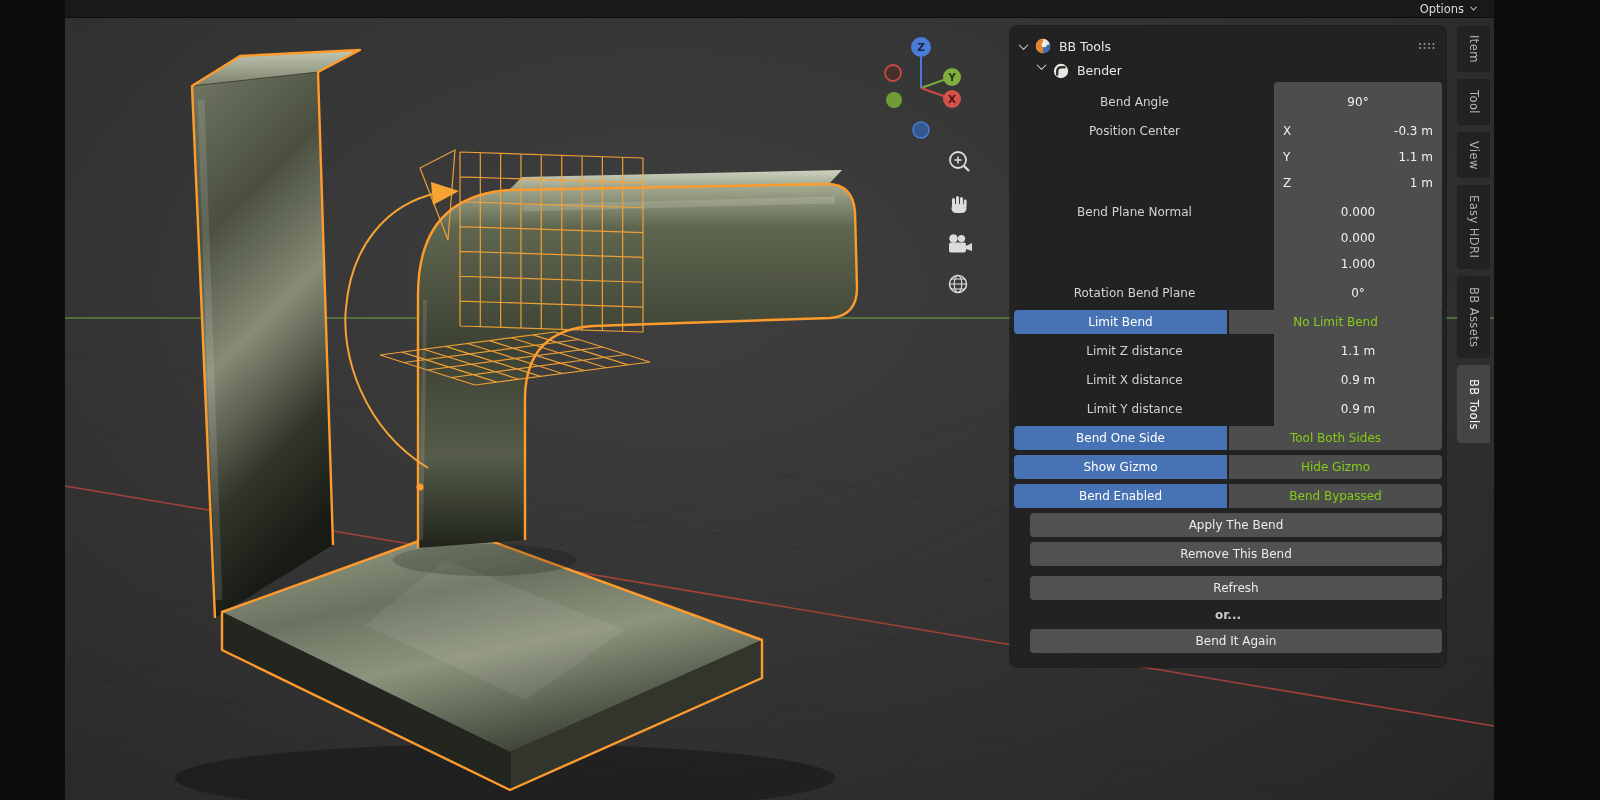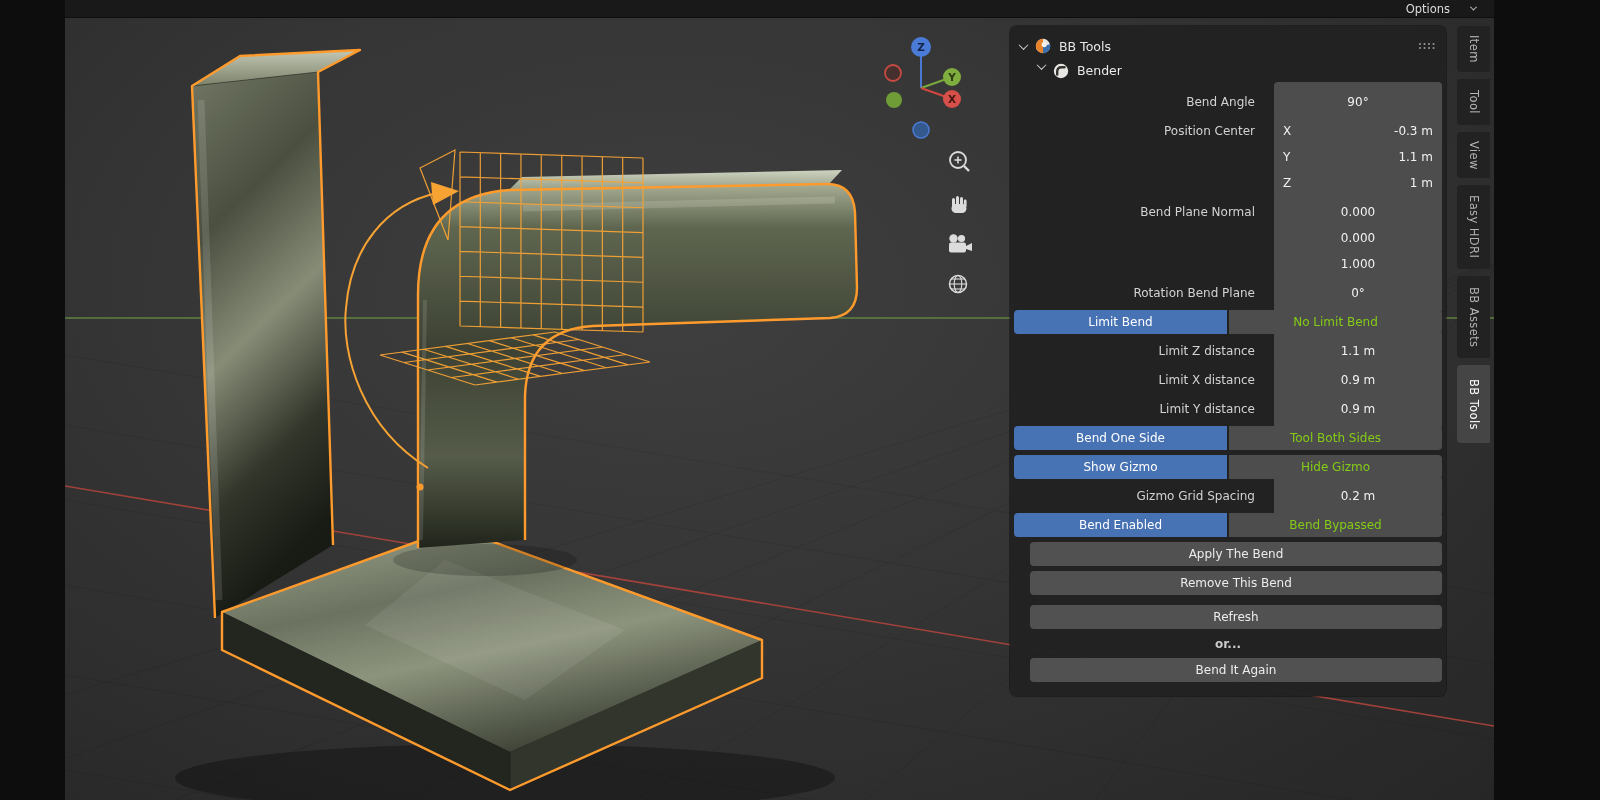--- a/index.html
+++ b/index.html
@@ -20,40 +20,40 @@
     overflow:hidden;
   }
   .scene { position:absolute; left:0; top:0; width:1429px; height:800px; }
 
   .vp-header {
     position:absolute; top:0; left:0; right:0; height:18px;
     background:#191919; border-bottom:1px solid #0e0e0e;
     display:flex; justify-content:flex-end; align-items:center;
     padding-right:12px; z-index:20;
   }
-  .options-btn { display:flex; align-items:center; gap:21px; color:#dcdcdc; font-size:11.5px; padding:0 6px; cursor:default; }
+  .options-btn { display:flex; align-items:center; gap:7px; color:#dcdcdc; font-size:11.5px; padding:0 6px; cursor:default; }
   .chev { width:7px; height:7px; border-right:1.6px solid #cfcfcf; border-bottom:1.6px solid #cfcfcf;
           transform:rotate(45deg) translate(-1px,-1px); flex:0 0 auto; }
   .chev.tiny { width:5px; height:5px; }
 
   
   .npanel {
     position:absolute; left:945px; top:26px; width:436px;
     background:rgba(34,34,34,0.97); border-radius:7px; z-index:10;
     padding:4px 0 9px; box-shadow:0 0 0 1px rgba(0,0,0,0.35);
   }
   .panel-head { display:flex; align-items:center; gap:8px; padding:8px 10px 7px 10px; }
   .subpanel-head { display:flex; align-items:flex-start; gap:8px; padding:2px 10px 11px 28px; }
   .panel-title { color:#e9e9e9; font-size:12.5px; }
   .spacer { flex:1; }
   .picon { width:16px; height:16px; flex:0 0 auto; }
 
   .prow { display:flex; align-items:center; height:24px; margin:0 4px 5px; }
   .prow.tight { margin-bottom:2px; }
-  .plabel { flex:1; text-align:right; padding-right:19px; color:#d2d2d2; font-size:12px; white-space:nowrap; }
+  .plabel { flex:1; text-align:center; padding-right:19px; color:#d2d2d2; font-size:12px; white-space:nowrap; }
   .pfield {
     width:168px; height:40px; background:#4d4d4d; border-radius:4px;
     display:flex; align-items:center; justify-content:center;
     color:#f1f1f1; font-size:12px; cursor:default;
   }
   .pfield.axis { justify-content:space-between; padding:0 9px; }
   .r-top { border-radius:4px 4px 0 0; }
   .r-mid { border-radius:0; }
   .r-bot { border-radius:0 0 4px 4px; }
 
@@ -335,24 +335,20 @@
     <div class="trow">
       <div class="tbtn active">Bend One Side</div>
       <div class="tbtn">Tool Both Sides</div>
     </div>
 
     <div class="trow">
       <div class="tbtn active">Show Gizmo</div>
       <div class="tbtn">Hide Gizmo</div>
     </div>
 
-    <div class="prow">
-      <div class="plabel">Gizmo Grid Spacing</div>
-      <div class="pfield">0.2 m</div>
-    </div>
 
     <div class="trow">
       <div class="tbtn active">Bend Enabled</div>
       <div class="tbtn">Bend Bypassed</div>
     </div>
 
     <div class="brow">
       <div class="pbtn">Apply The Bend</div>
     </div>
     <div class="brow">

